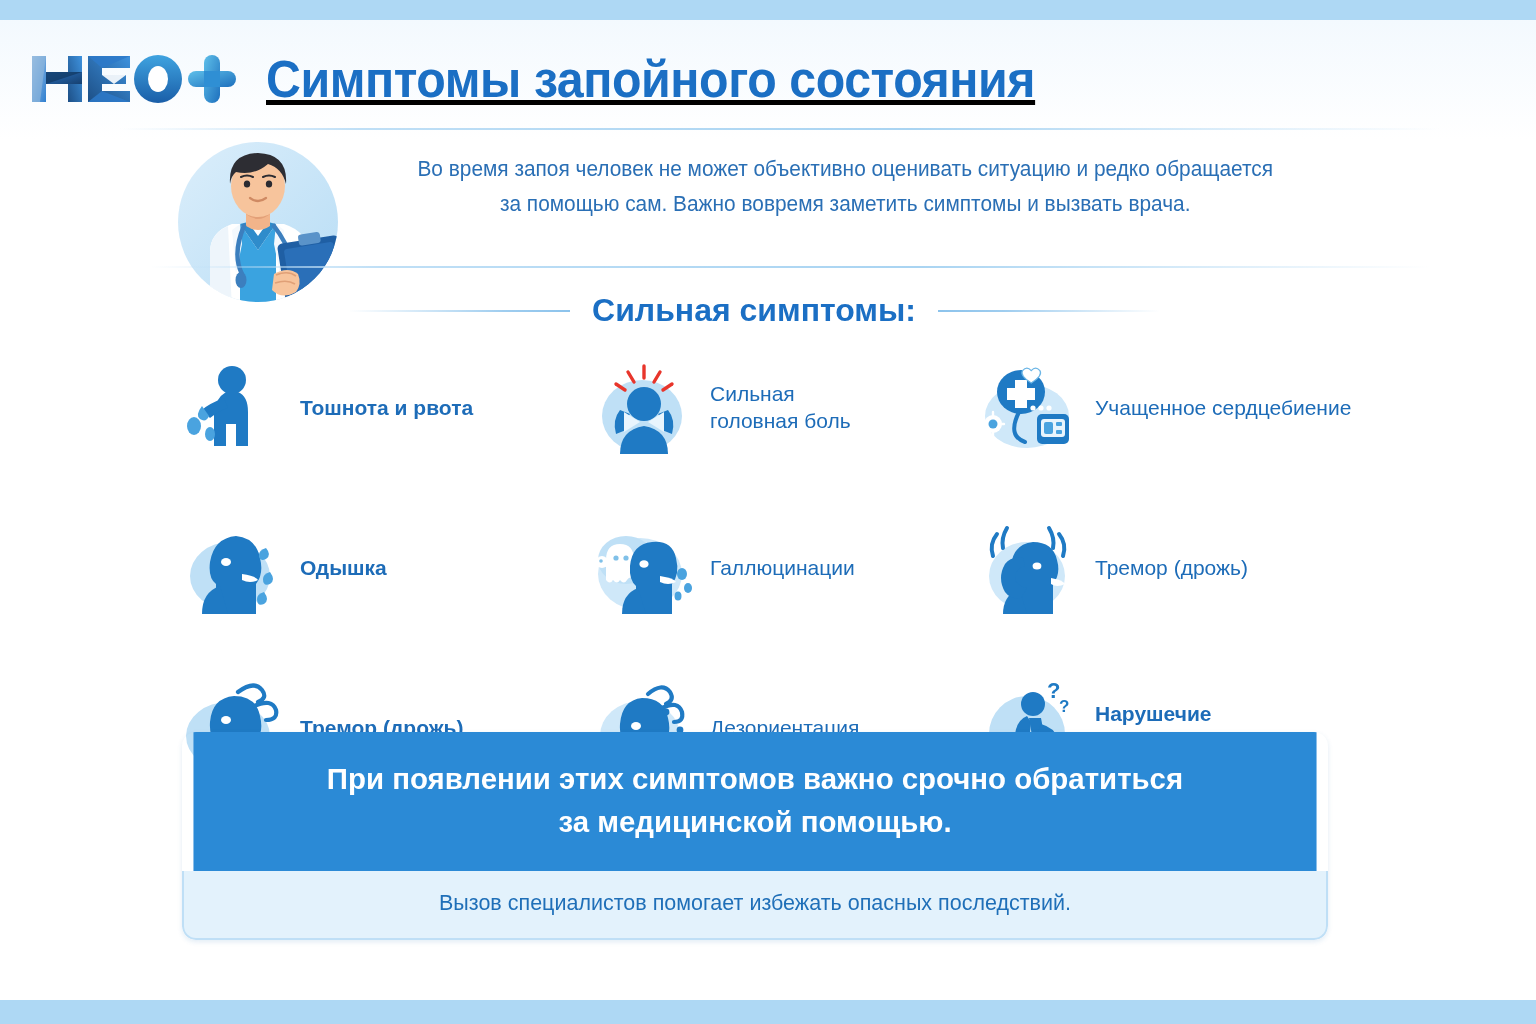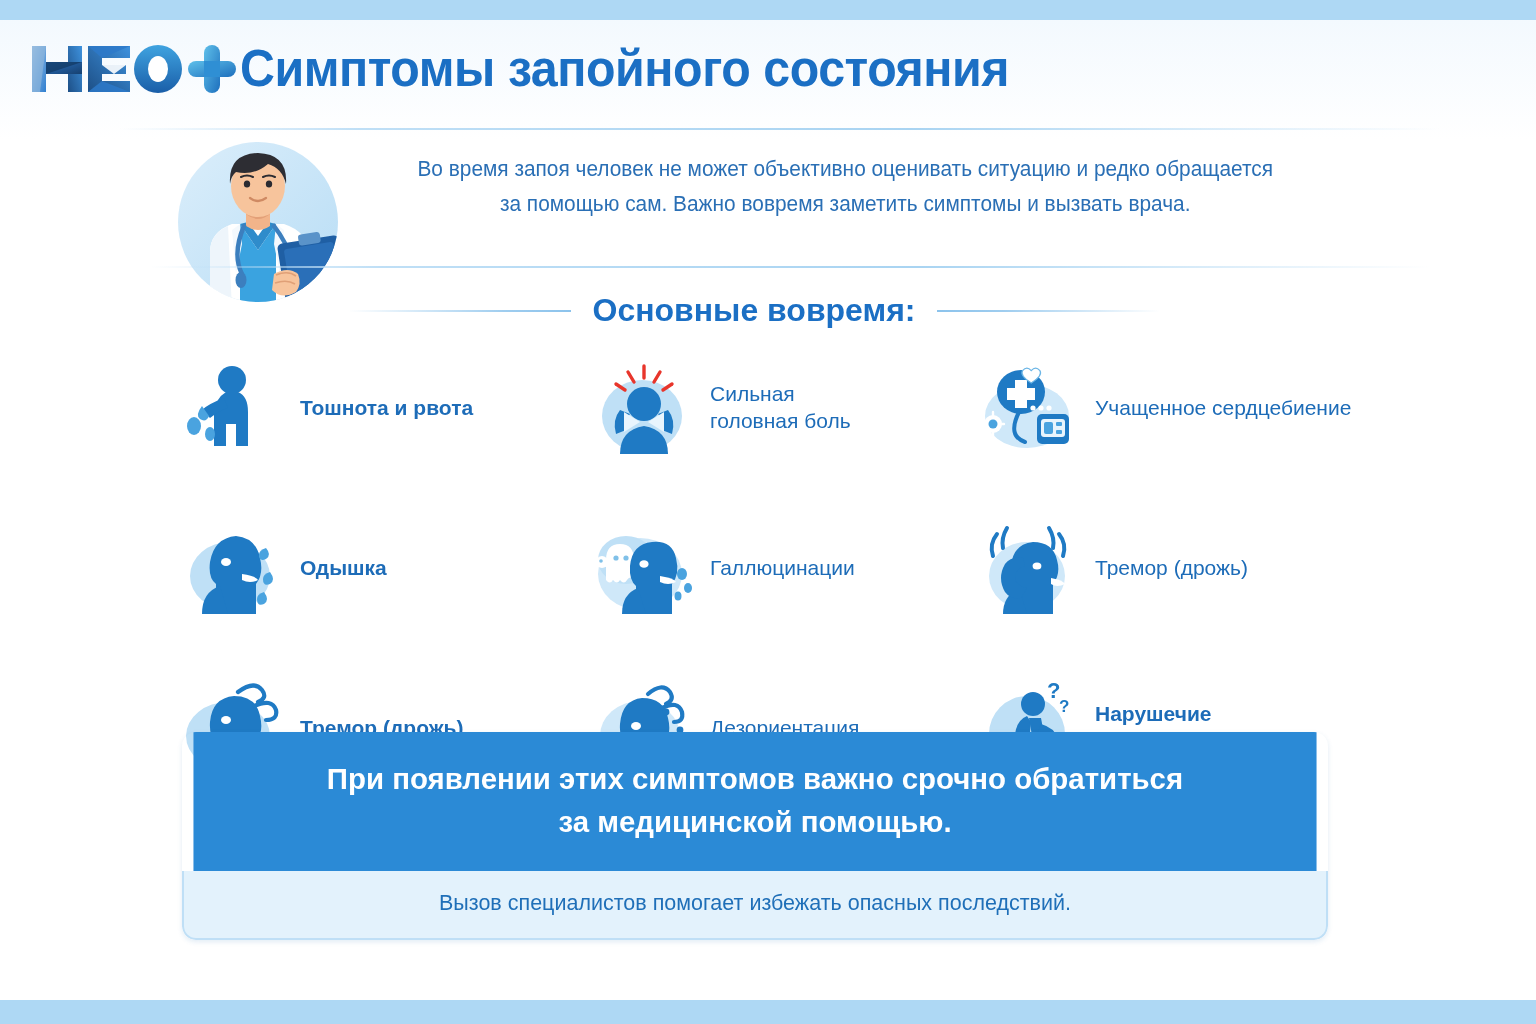--- a/index.html
+++ b/index.html
@@ -48,21 +48,23 @@
   }
 
   
   .header {
     position: absolute;
     top: 18px;
     left: 30px;
     width: 1476px;
     height: 82px;
     display: flex;
-    align-items: flex-start;
+    align-items: center;
+    gap: 26px;
+    text-decoration: underline;
   }
 
   .logo {
     width: 210px;
     height: 62px;
     flex: none;
     position: relative;
   }
 
   .page-title {
@@ -343,21 +345,21 @@
     <div class="intro-text">
       <div>Во время запоя человек не может объективно оценивать ситуацию и редко обращается</div>
       <div>за помощью сам. Важно вовремя заметить симптомы и вызвать врача.</div>
     </div>
   </div>
 
   <div class="divider divider-2"></div>
 
   <div class="section-heading">
     <span class="rule"></span>
-    <span class="label">Основные вовремя:</span>
+    <span class="label">Сильная симптомы:</span>
     <span class="rule right"></span>
   </div>
 
   <div class="grid">
 
     <div class="cell">
       <span class="icon">
         <svg viewBox="0 0 108 100" width="108" height="100">
           <g fill="#1f7ac4">
             <circle cx="52" cy="22" r="14"></circle>

